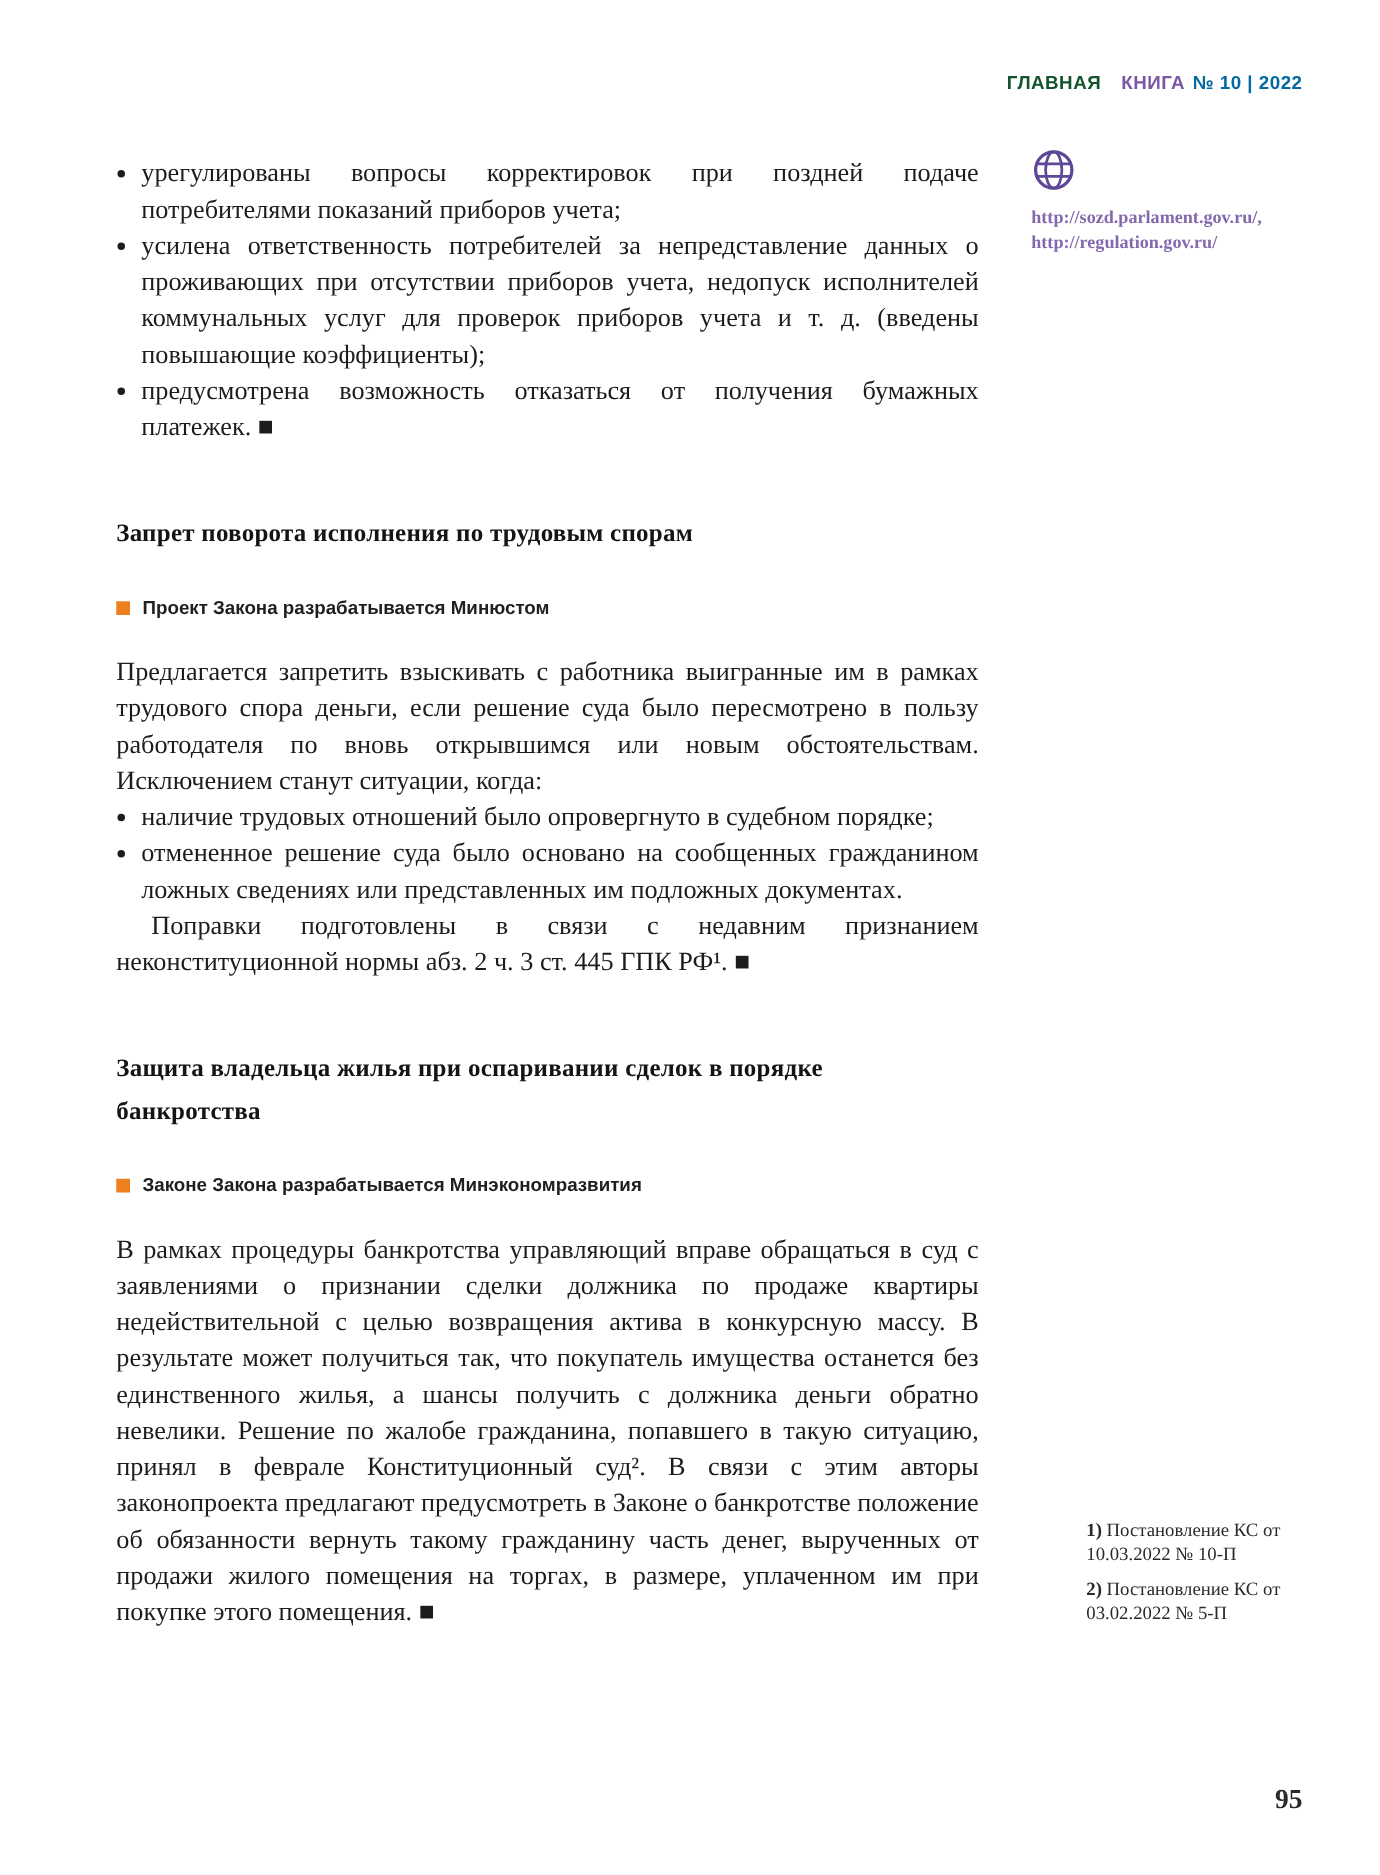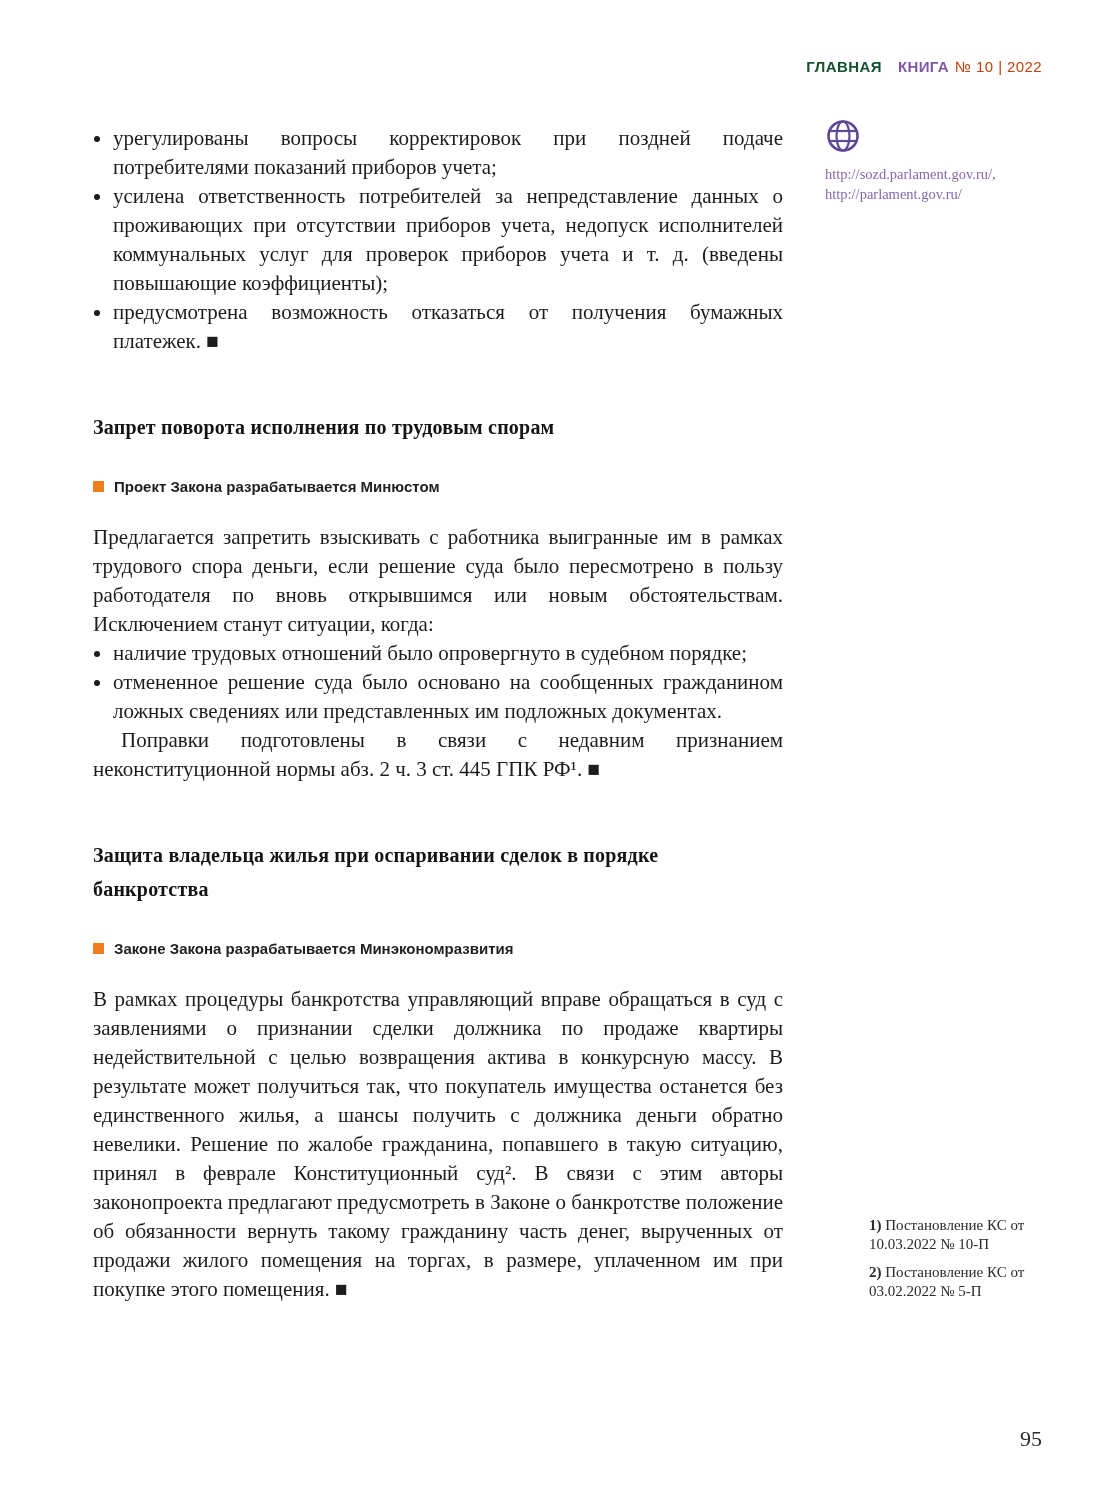--- a/index.html
+++ b/index.html
@@ -19,21 +19,21 @@
     position: absolute;
     top: 58px;
     right: 62px;
     font-family: "Liberation Sans", sans-serif;
     font-size: 15px;
     letter-spacing: 0.4px;
     white-space: nowrap;
   }
   .brand-primary { color: #14532d; font-weight: 700; }
   .brand-secondary { color: #7d57a5; font-weight: 700; margin-left: 16px; }
-  .issue { color: #c2410c; font-weight: 400; margin-left: 6px; }
+  .issue { color: #0369a1; font-weight: 700; margin-left: 6px; }
 
   
   .main {
     position: absolute;
     left: 93px;
     top: 124px;
     width: 690px;
     font-size: 21px;
     line-height: 29px;
     text-align: justify;
@@ -81,20 +81,21 @@
     font-weight: 700;
     font-size: 15px;
     line-height: 20px;
     color: #1c1c2e;
   }
   .note-links {
     margin-top: 8px;
     font-family: "Liberation Serif", serif;
     font-size: 14.5px;
     line-height: 20px;
+    font-weight: bold;
   }
   .note-links a {
     display: block;
     color: #8468ad;
     text-decoration: none;
     cursor: pointer;
   }
 
   
   .footnotes {
@@ -110,20 +111,21 @@
   .footnote { margin-bottom: 9px; }
   .fn-marker { font-weight: 700; }
 
   
   .page-number {
     position: absolute;
     right: 62px;
     top: 1426px;
     font-size: 22px;
     color: #2a2a2a;
+    font-weight: bold;
   }
 </style>
 </head>
 <body>
 
 <div class="page">
 
   <div class="header">
     <span class="brand-primary">ГЛАВНАЯ</span><span class="brand-secondary">КНИГА</span><span class="issue">№ 10 | 2022</span>
   </div>
@@ -165,21 +167,21 @@
     <div class="globe-wrap">
       <svg width="36" height="36" viewBox="0 0 36 36" fill="none" aria-hidden="true">
         <circle cx="18" cy="18" r="14.5" stroke="#5e4796" stroke-width="2.6"></circle>
         <ellipse cx="18" cy="18" rx="6.5" ry="14.5" stroke="#5e4796" stroke-width="2.2"></ellipse>
         <path d="M4 13 H32" stroke="#5e4796" stroke-width="2.2"></path>
         <path d="M4 23 H32" stroke="#5e4796" stroke-width="2.2"></path>
       </svg>
     </div>
     <div class="note-links">
       <a>http://sozd.parlament.gov.ru/,</a>
-      <a>http://parlament.gov.ru/</a>
+      <a>http://regulation.gov.ru/</a>
     </div>
   </aside>
 
   <aside class="footnotes">
     <div class="footnote">
       <span class="fn-marker">1)</span>
       <span>Постановление КС от 10.03.2022 № 10-П</span>
     </div>
     <div class="footnote">
       <span class="fn-marker">2)</span>

